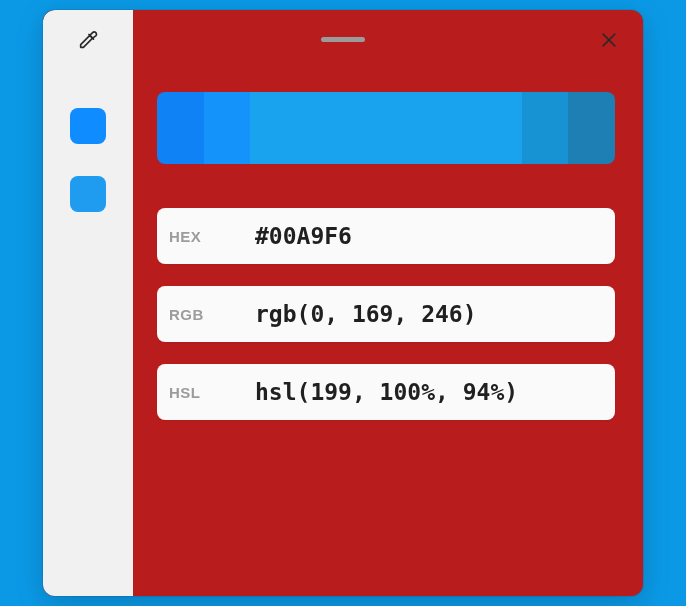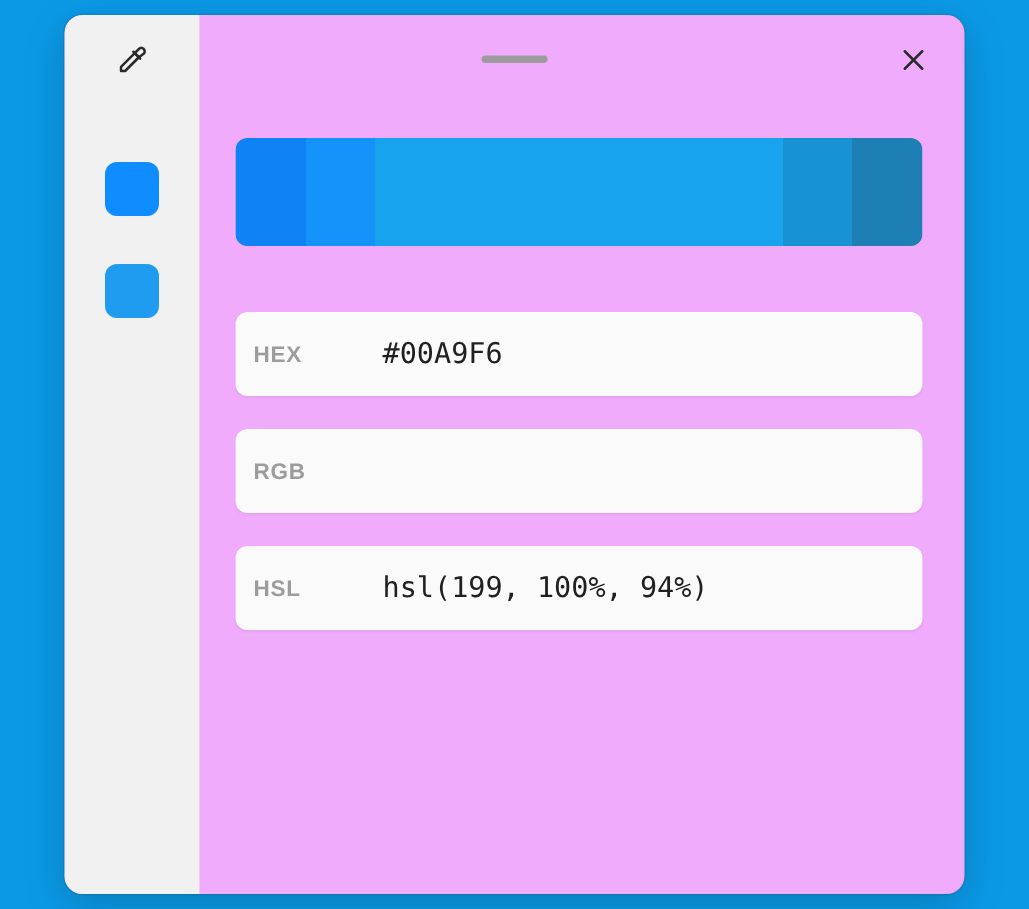--- a/index.html
+++ b/index.html
@@ -7,21 +7,21 @@
   body {
     font-family: -apple-system, BlinkMacSystemFont, "Segoe UI", sans-serif;
     background: #0b99e6;
   }
   .window {
     position: absolute;
     left: 43px;
     top: 10px;
     width: 600px;
     height: 586px;
-    background: #f0abfc;
+    background: #b91c1c;
     border-radius: 12px;
     box-shadow: 0 0 0 1px rgba(0,0,0,0.08), 0 8px 28px rgba(0,0,0,0.18);
     display: flex;
     flex-direction: column;
     overflow: hidden;
   }
   .titlebar {
     height: 60px;
     display: flex;
     align-items: center;
@@ -101,23 +101,24 @@
   }
   .row-label {
     width: 86px;
     font-size: 15px;
     font-weight: 600;
     letter-spacing: 0.5px;
     color: #9c9c9c;
   }
   .row-value {
     font-family: ui-monospace, "SFMono-Regular", Menlo, Consolas, monospace;
-    font-size: 19px;
+    font-size: 23px;
     color: #202020;
     white-space: nowrap;
+    font-weight: bold;
   }
 </style>
 </head>
 <body style="background: rgb(11, 153, 230);">
 
 <div class="window">
 
   <div class="titlebar">
     <div class="titlebar-left">
       <div class="icon-btn">
@@ -154,20 +155,21 @@
         <div class="shade" style="background:#1d7fb4;flex:1"></div>
       </div>
 
       <div class="row">
         <span class="row-label">HEX</span>
         <span class="row-value">#00A9F6</span>
       </div>
 
       <div class="row">
         <span class="row-label">RGB</span>
+        <span class="row-value">rgb(0, 169, 246)</span>
       </div>
 
       <div class="row">
         <span class="row-label">HSL</span>
         <span class="row-value">hsl(199, 100%, 94%)</span>
       </div>
 
     </div>
   </div>
 </div>

